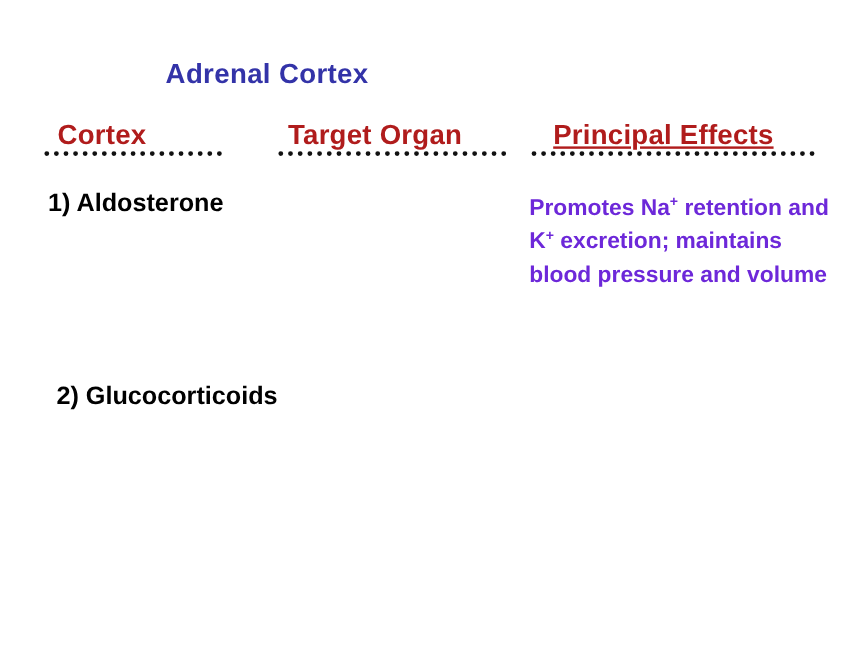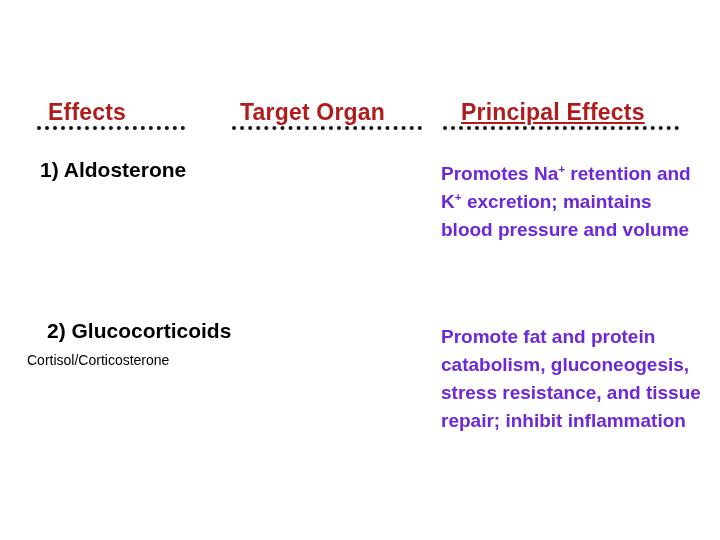--- a/index.html
+++ b/index.html
@@ -95,32 +95,31 @@
     vertical-align: super;
     line-height: 0;
     font-weight: bold;
   }
 </style>
 </head>
 <body>
 
 <div class="slide">
 
+  <div class="slide-title">Adrenal Cortex</div>
 
-  <div class="col-header hormone">Effects</div>
+  <div class="col-header hormone">Cortex</div>
   <div class="dotted-rule r-hormone"></div>
 
   <div class="col-header target">Target Organ</div>
   <div class="dotted-rule r-target"></div>
 
   <div class="col-header effects">Principal Effects</div>
   <div class="dotted-rule r-effects"></div>
 
   <div class="cell hormone-1">1) Aldosterone</div>
   <div class="effects-text e-1">
     <span>Promotes Na</span><sup>+</sup><span> retention and K</span><sup>+</sup><span> excretion; maintains blood pressure and volume</span>
   </div>
 
   <div class="cell hormone-2">2) Glucocorticoids</div>
-  <div class="cell-sub">Cortisol/Corticosterone</div>
-  <div class="effects-text e-2">Promote fat and protein catabolism, gluconeogesis, stress resistance, and tissue repair; inhibit inflammation</div>
 
 </div>
 
 </body></html>

